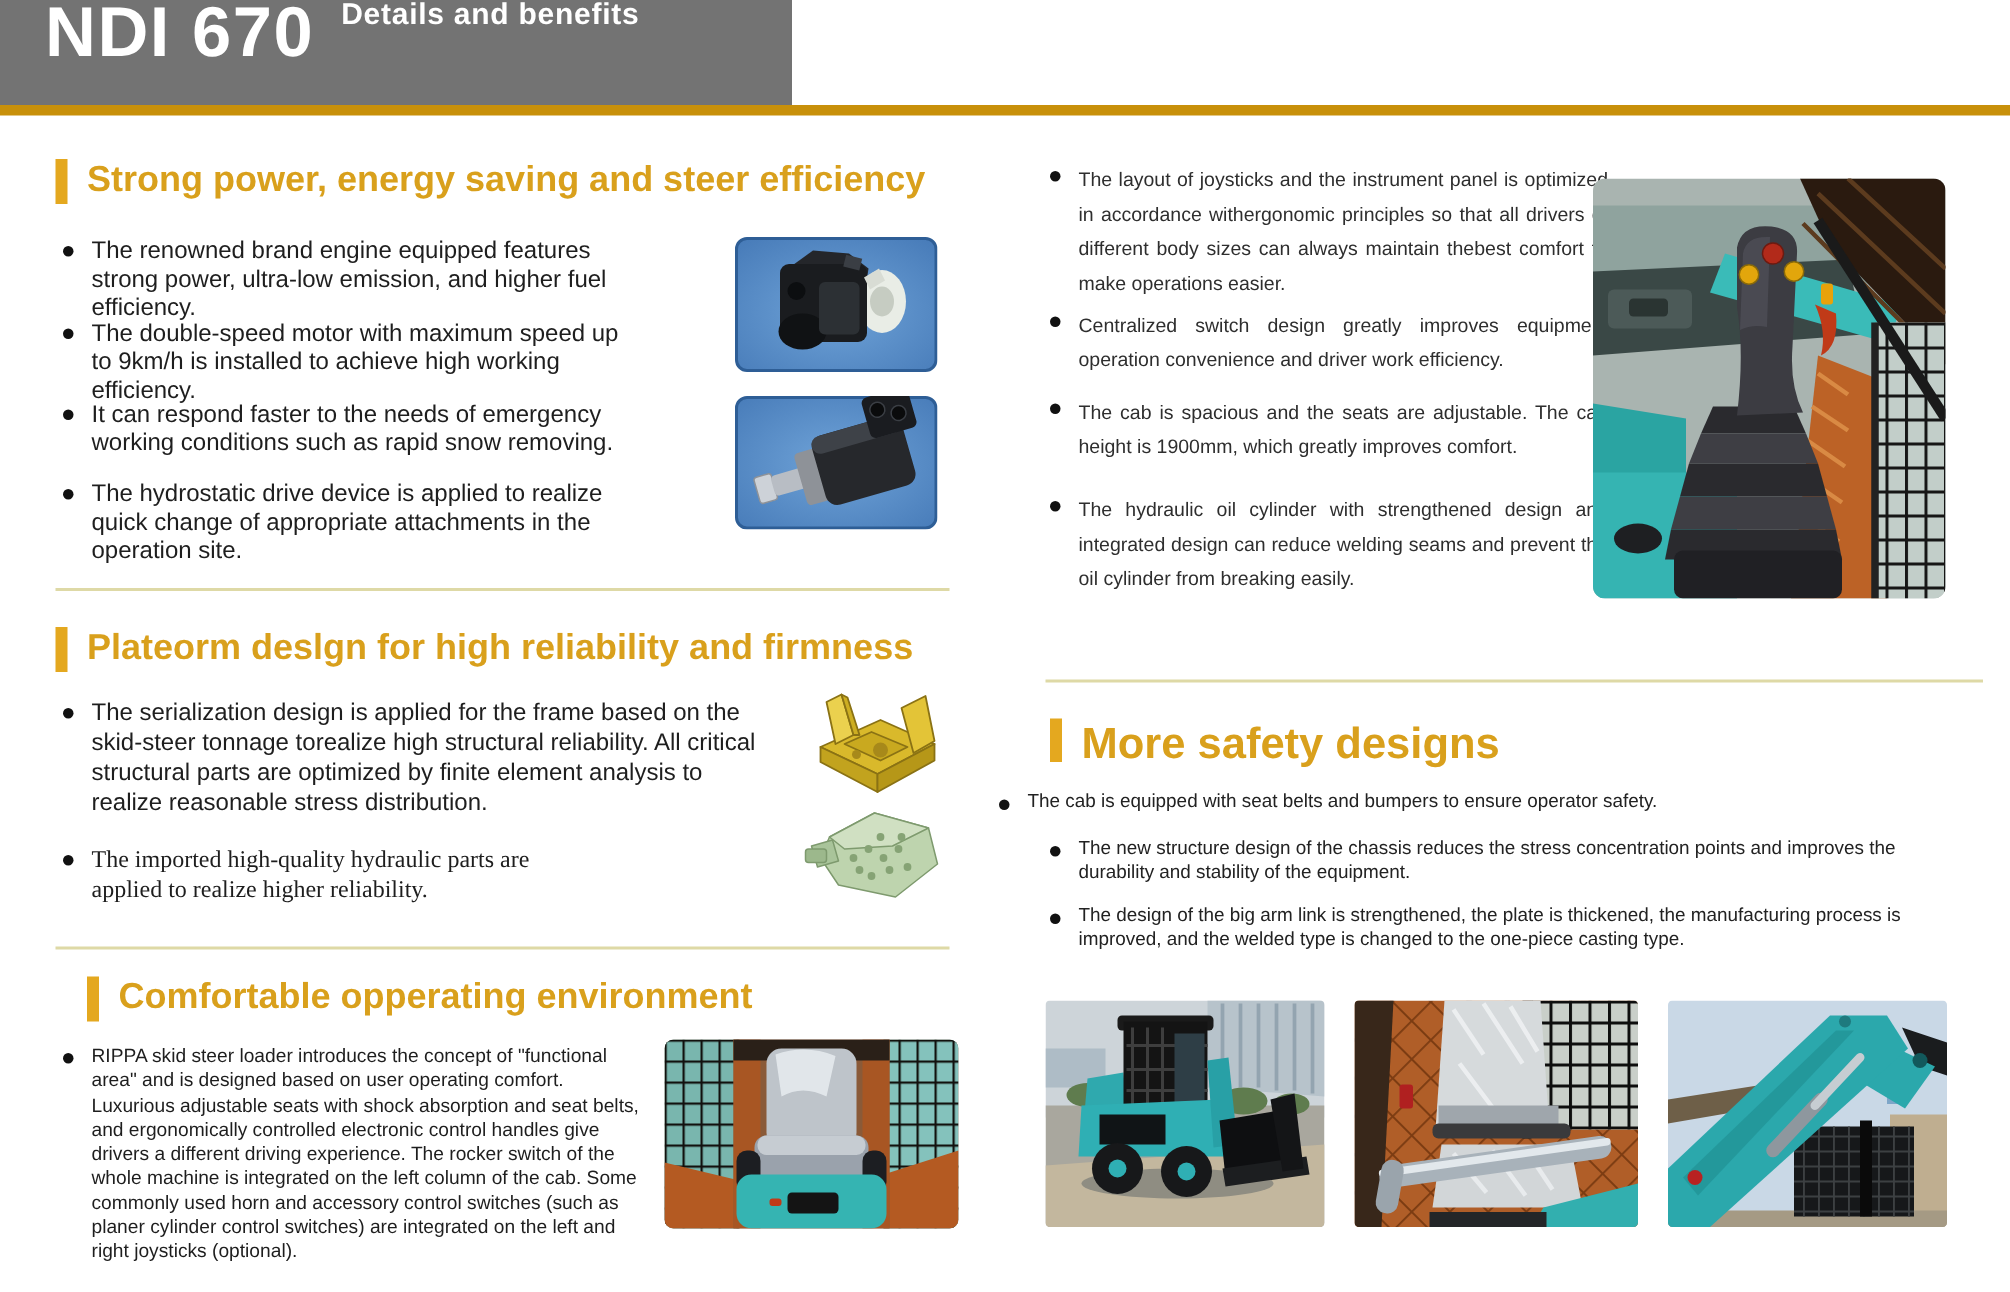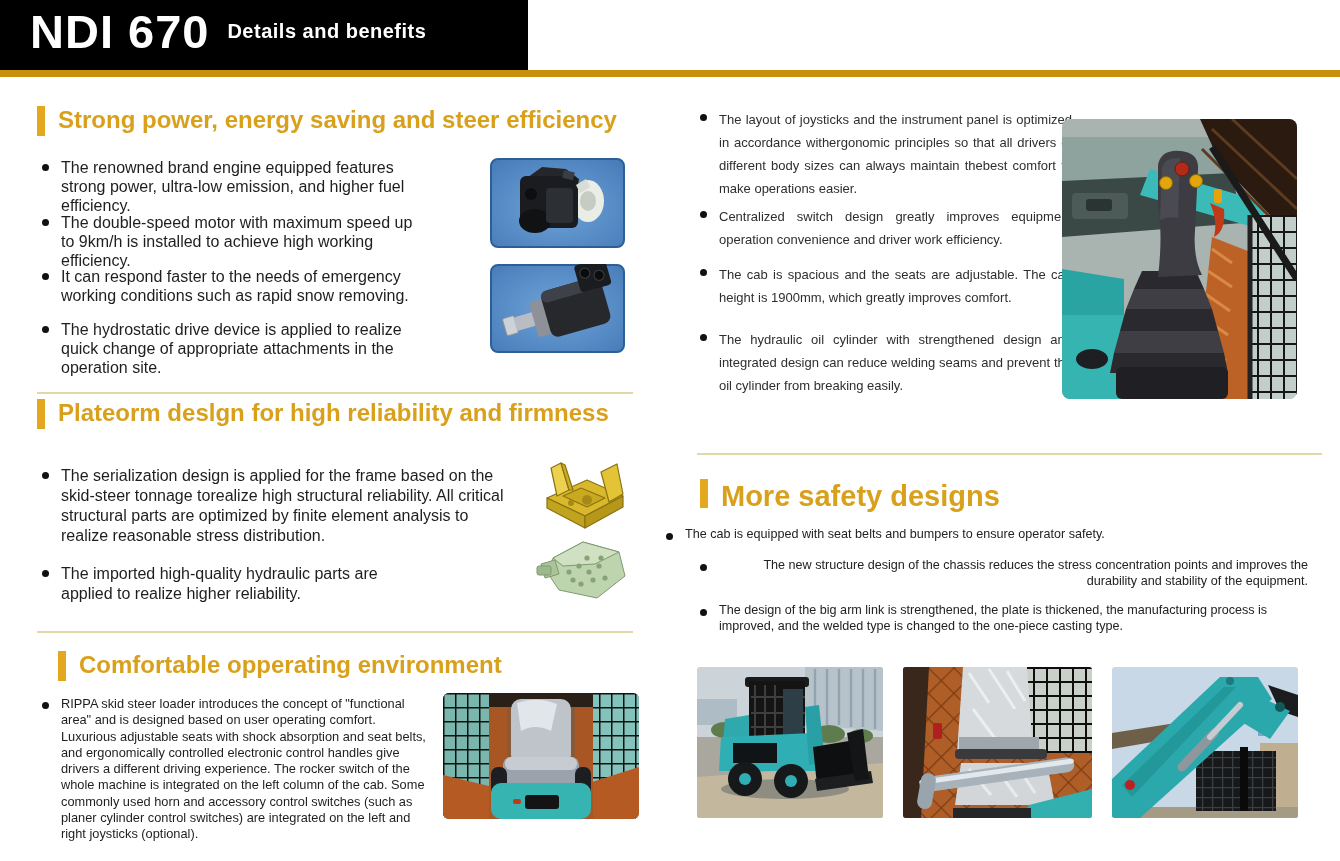--- a/index.html
+++ b/index.html
@@ -1,20 +1,20 @@
 <!DOCTYPE html>
 <html><head>
 <meta charset="utf-8">
 <style>
   html,body{margin:0;padding:0;background:#ffffff;}
   .page{position:relative;width:1340px;height:861px;background:#fff;overflow:hidden;
         font-family:"Liberation Sans", sans-serif;color:#1c1c1c;}
   
-  .banner{position:absolute;left:0;top:0;width:528px;height:70px;background:#000000;
-          display:flex;align-items:center;gap:18px;padding:0 0 7px 30px;box-sizing:border-box;}
+  .banner{position:absolute;left:0;top:0;width:528px;height:70px;background:#737373;
+          display:flex;align-items:flex-start;gap:18px;padding:0 0 7px 30px;box-sizing:border-box;}
   .banner .model{font-size:47px;font-weight:bold;color:#fff;line-height:.88;letter-spacing:1px;}
   .banner .subtitle{font-size:20px;font-weight:bold;color:#fff;line-height:1;margin-bottom:1px;letter-spacing:.5px;}
   .topbar{position:absolute;left:0;top:70px;width:1340px;height:7px;background:#C8900A;}
   
   .sec-title{position:absolute;display:flex;align-items:stretch;gap:13px;}
   .sec-title .abar{width:8px;background:#E4A81F;}
   .sec-title .ttl{font-size:24px;font-weight:bold;color:#D9A01C;line-height:1.2;white-space:nowrap;}
   .sec-title.small .ttl{font-size:29px;}
   
   .bullet{position:absolute;display:flex;gap:12px;}
@@ -100,30 +100,30 @@
         <rect x="55" y="24" width="62" height="12" rx="6" fill="#3E4248"></rect>
         <rect x="95" y="8" width="32" height="28" rx="4" fill="#1A1C20"></rect>
         <circle cx="104" cy="18" r="5" fill="#0A0B0C" stroke="#3A3E44"></circle>
         <circle cx="117" cy="24" r="5" fill="#0A0B0C" stroke="#3A3E44"></circle>
       </g>
     </svg>
   </div>
 
   <div class="hr" style="left:37px;top:392px;width:596px;"></div>
 
-  <div class="sec-title" style="left:37px;top:399px;height:30px;">
+  <div class="sec-title" style="left:37px;top:418px;height:30px;">
     <span class="abar"></span>
     <span class="ttl">Plateorm deslgn for high reliability and firmness</span>
   </div>
 
   <div class="bullet s2" style="left:42px;top:466px;width:470px;">
     <span class="dot"></span>
     <span class="txt">The serialization design is applied for the frame based on the skid-steer tonnage torealize high structural reliability. All critical structural parts are optimized by finite element analysis to realize reasonable stress distribution.</span>
   </div>
-  <div class="bullet s2" style="left:42px;top:564px;width:340px;">
+  <div class="bullet s2" style="left:42px;top:564px;width:340px;font-family:Liberation Serif, serif;">
     <span class="dot"></span>
     <span class="txt">The imported high-quality hydraulic parts are applied to realize higher reliability.</span>
   </div>
 
   <div class="ph" style="left:535px;top:450px;width:95px;height:85px;">
     <svg viewBox="0 0 95 85">
       <g stroke="#8A7214" stroke-width="1.2" stroke-linejoin="round">
         <polygon points="12,48 50,66 88,46 52,30" fill="#D9B92B"></polygon>
         <polygon points="12,48 12,58 50,78 50,66" fill="#C2A31E"></polygon>
         <polygon points="50,66 50,78 88,57 88,46" fill="#B69718"></polygon>
@@ -275,21 +275,21 @@
 
   <div class="sec-title small" style="left:700px;top:479px;height:29px;">
     <span class="abar"></span>
     <span class="ttl">More safety designs</span>
   </div>
 
   <div class="bullet safety" style="left:666px;top:527px;width:608px;">
     <span class="dot"></span>
     <span class="txt">The cab is equipped with seat belts and bumpers to ensure operator safety.</span>
   </div>
-  <div class="bullet safety" style="left:700px;top:558px;width:608px;text-align:right;">
+  <div class="bullet safety" style="left:700px;top:558px;width:608px;">
     <span class="dot"></span>
     <span class="txt">The new structure design of the chassis reduces the stress concentration points and improves the durability and stability of the equipment.</span>
   </div>
   <div class="bullet safety" style="left:700px;top:603px;width:608px;">
     <span class="dot"></span>
     <span class="txt">The design of the big arm link is strengthened, the plate is thickened, the manufacturing process is improved, and the welded type is changed to the one-piece casting type.</span>
   </div>
 
   <div class="ph" style="left:697px;top:667px;width:186px;height:151px;">
     <svg viewBox="0 0 186 151">

